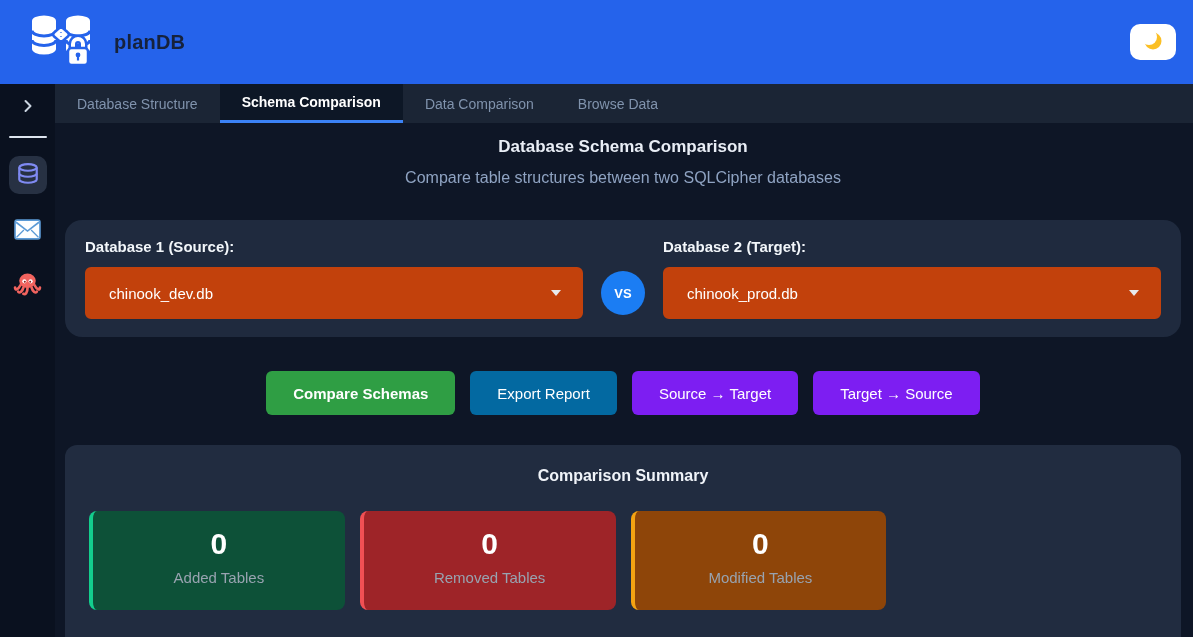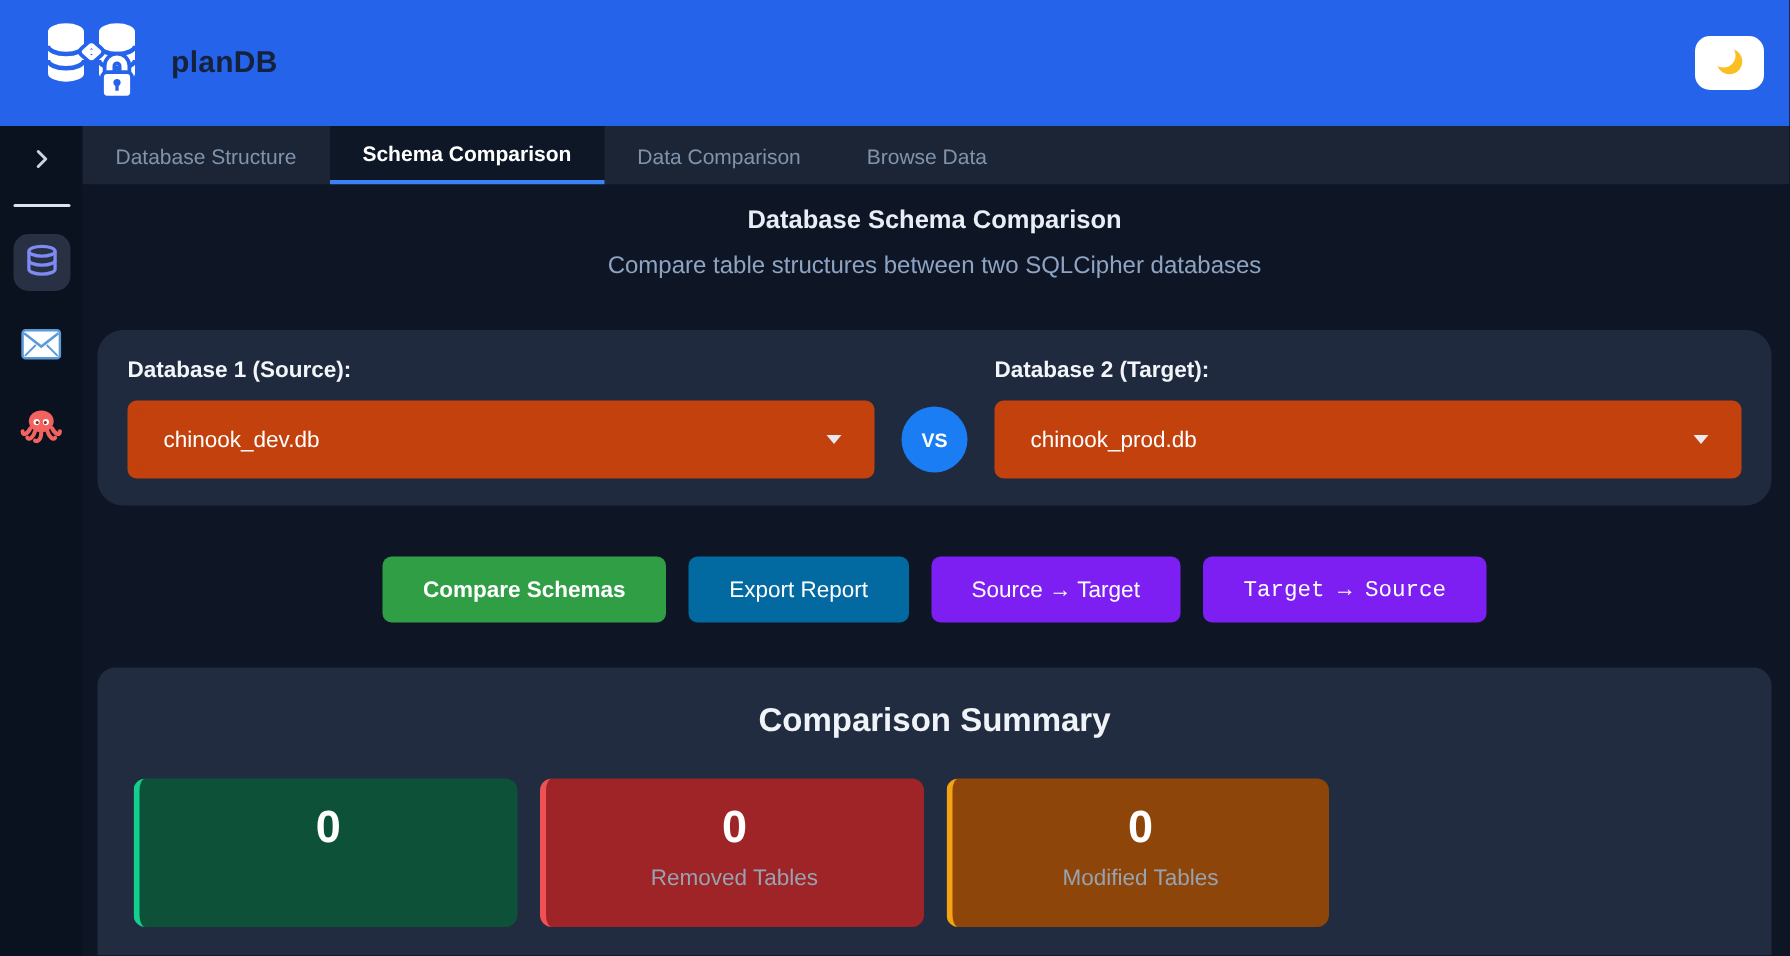--- a/index.html
+++ b/index.html
@@ -90,21 +90,21 @@
     height:44px; border:none; border-radius:6px; color:#ffffff; font-size:15px;
     padding:0 27px; cursor:pointer; font-family:inherit;
   }
   .action-btn.primary { font-weight:700; }
 
   
   .summary-panel {
     margin-top:30px; background:#212c40; border-radius:12px;
     padding:22px 24px 26px 24px; height:300px;
   }
-  .summary-title { text-align:center; font-size:22px; font-weight:700; color:#f0f4f9; }
+  .summary-title { text-align:center; font-size:16px; font-weight:700; color:#f0f4f9; }
   .cards { margin-top:26px; display:grid; grid-template-columns:repeat(4,1fr); gap:15px; }
   .card {
     height:99px; border-radius:8px; border-left:4px solid transparent; text-align:center;
   }
   .card-value { font-size:30px; font-weight:700; color:#ffffff; margin-top:16px; line-height:1.1; }
   .card-label { font-size:15px; color:#98a3b0; margin-top:9px; }
 </style>
 </head>
 <body>
 
@@ -232,28 +232,29 @@
               <span>chinook_prod.db</span>
               <span class="caret"></span>
             </div>
           </div>
         </section>
 
         <div class="actions">
           <button class="action-btn primary" style="background: rgb(47, 158, 68);">Compare Schemas</button>
           <button class="action-btn" style="background: #0369a1;">Export Report</button>
           <button class="action-btn" style="background: rgb(125, 30, 242);">Source → Target</button>
-          <button class="action-btn" style="background: rgb(125, 30, 242); font-family: Liberation Mono, monospace;">Target → Source</button>
+          <button class="action-btn" style="background: rgb(125, 30, 242);">Target → Source</button>
         </div>
 
         <section class="summary-panel">
           <h2 class="summary-title">Comparison Summary</h2>
           <div class="cards">
             <div class="card" style="background: rgb(13, 81, 56); border-left-color: rgb(19, 206, 141);">
               <div class="card-value">0</div>
+              <div class="card-label">Added Tables</div>
             </div>
             <div class="card" style="background: rgb(158, 36, 40); border-left-color: rgb(241, 80, 84);">
               <div class="card-value">0</div>
               <div class="card-label">Removed Tables</div>
             </div>
             <div class="card" style="background: rgb(142, 69, 9); border-left-color: rgb(245, 163, 18);">
               <div class="card-value">0</div>
               <div class="card-label">Modified Tables</div>
             </div>
           </div>

